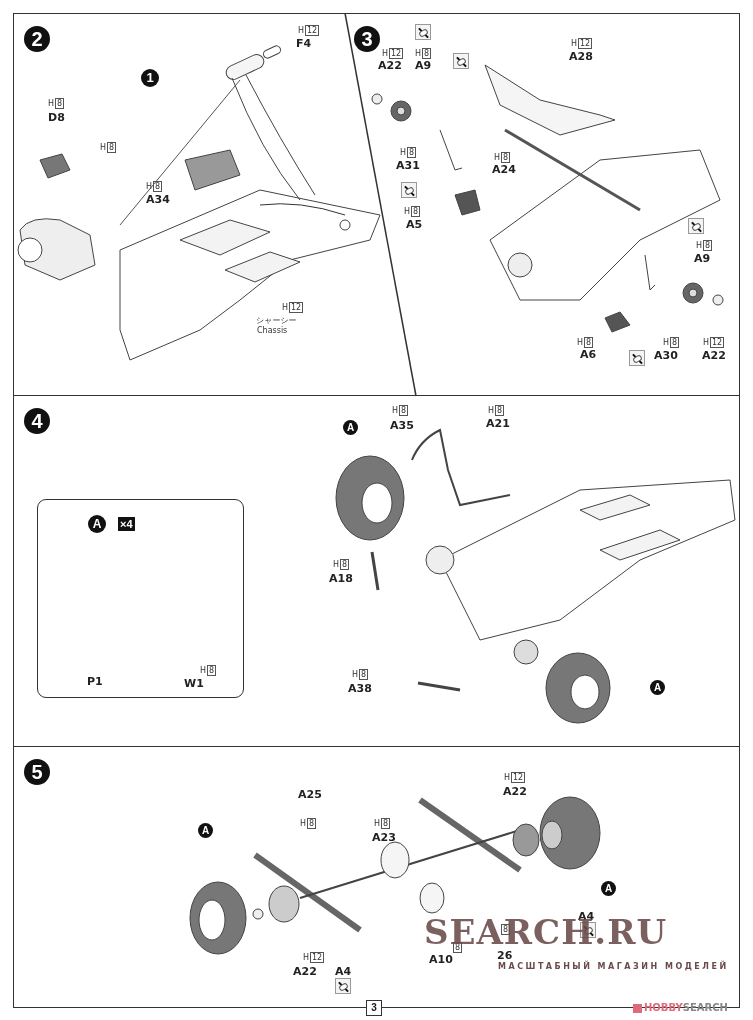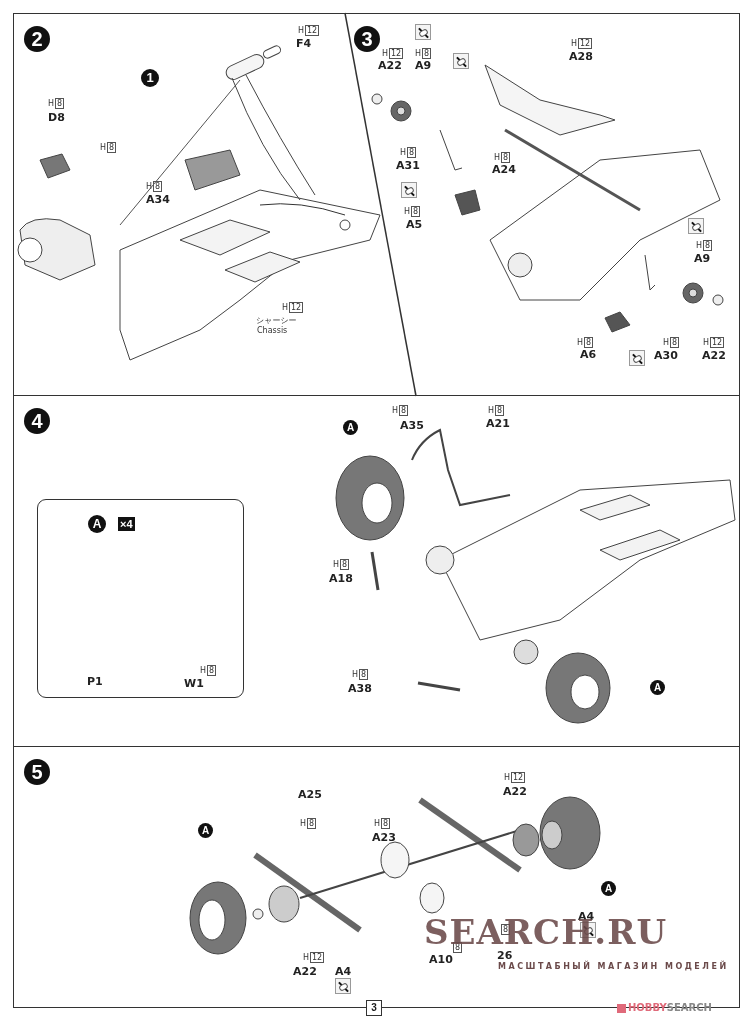--- a/index.html
+++ b/index.html
@@ -9,21 +9,21 @@
   .circA { position:absolute; width:15px; height:15px; border-radius:50%; background:#111; color:#fff; font-weight:bold; font-size:10px; line-height:15px; text-align:center; }
   .lbl { position:absolute; font-family:"DejaVu Sans", sans-serif; font-weight:bold; font-size:11px; color:#222; line-height:1; white-space:nowrap;text-align:center; }
   .paint { position:absolute; font-family:"DejaVu Sans", sans-serif; font-size:8px; color:#333; line-height:1; white-space:nowrap; }
   .paint .box { display:inline-block; border:1px solid #555; padding:0 1px; margin-left:1px; font-size:8px; line-height:9px; }
   .cement { position:absolute; width:16px; height:16px; border:1px solid #999; background:#f4f4f4; box-sizing:border-box; }
   .cement::before { content:""; position:absolute; left:1px; top:7px; width:13px; height:2px; background:#111; transform:rotate(45deg); }
   .cement::after { content:""; position:absolute; left:3px; top:5px; width:7px; height:4px; border:1px solid #555; border-radius:3px; background:#fff; transform:rotate(-30deg); }
   svg.draw { position:absolute; left:0; top:0; }
   .wm { position:absolute; font-family:"DejaVu Serif", serif; font-weight:bold; color:#6b4a4a; opacity:0.88; letter-spacing:1px; }
   .wm-sub { position:absolute; font-family:"DejaVu Sans", sans-serif; font-size:8px; color:#6b4a4a; letter-spacing:2.5px; font-weight:bold; }
-  .hobby { position:absolute; font-family:"DejaVu Sans", sans-serif; font-size:10px; font-weight:bold; }
+  .hobby { position:absolute; font-family:"DejaVu Sans", sans-serif; font-size:10px; font-weight:bold;margin-left:16px; }
   .pagenum { position:absolute; width:14px; height:14px; border:1px solid #333; background:#fff; font-size:10px; font-weight:bold; text-align:center; line-height:14px; }
   .inset { position:absolute; border:1.5px solid #333; border-radius:9px; box-sizing:border-box; background:#fff; }
   .x4 { position:absolute; background:#111; color:#fff; font-weight:bold; font-size:11px; padding:0 2px; line-height:14px; }
   .tip { position:absolute; font-family:"DejaVu Sans", sans-serif; font-size:8px; color:#333; }
 </style>
 </head>
 <body>
 
 <div class="frame" style="left:13px;top:13px;width:405px;height:383px;border-right:none;"></div>
 <div class="frame" style="left:340px;top:13px;width:400px;height:383px;border-left:none;"></div>
@@ -157,21 +157,21 @@
 <div class="inset" style="left:37px;top:499px;width:207px;height:199px;"></div>
 <div class="circA" style="left:88px;top:515px;width:18px;height:18px;line-height:18px;font-size:12px;">A</div>
 <div class="x4" style="left:118px;top:517px;">×4</div>
 <div class="lbl" style="left:87px;top:676px;">P1</div>
 <div class="paint" style="left:200px;top:665px;"><span>H</span><span class="box">8</span></div>
 <div class="lbl" style="left:184px;top:678px;">W1</div>
 
 <div class="circA" style="left:343px;top:420px;">A</div>
 <div class="circA" style="left:650px;top:680px;">A</div>
 <div class="paint" style="left:392px;top:405px;"><span>H</span><span class="box">8</span></div>
-<div class="lbl" style="left:390px;top:420px;margin-left:10px;">A35</div>
+<div class="lbl" style="left:390px;top:420px;">A35</div>
 <div class="paint" style="left:488px;top:405px;"><span>H</span><span class="box">8</span></div>
 <div class="lbl" style="left:486px;top:418px;">A21</div>
 <div class="paint" style="left:333px;top:559px;"><span>H</span><span class="box">8</span></div>
 <div class="lbl" style="left:329px;top:573px;">A18</div>
 <div class="paint" style="left:352px;top:669px;"><span>H</span><span class="box">8</span></div>
 <div class="lbl" style="left:348px;top:683px;">A38</div>
 
 <div class="circA" style="left:198px;top:823px;">A</div>
 <div class="circA" style="left:601px;top:881px;">A</div>
 <div class="paint" style="left:300px;top:818px;"><span>H</span><span class="box">8</span></div>

